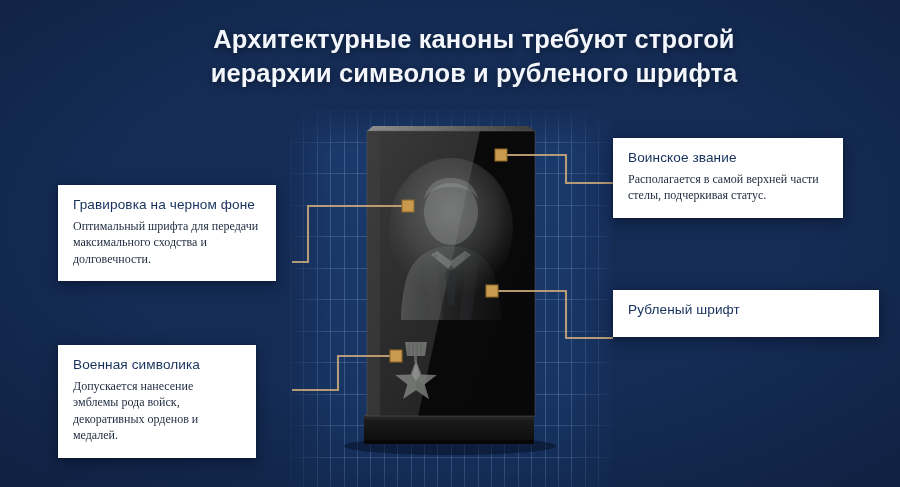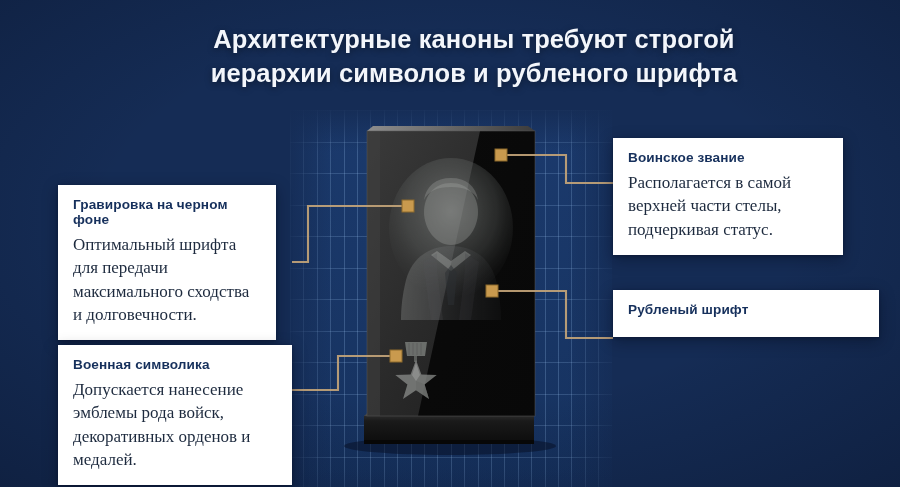--- a/index.html
+++ b/index.html
@@ -62,34 +62,34 @@
   
   .card {
     position:absolute;
     background:#ffffff;
     padding:12px 15px 14px 15px;
     box-shadow:0 4px 14px rgba(4,10,26,.42), 0 1px 3px rgba(4,10,26,.3);
   }
   .card h3 {
     font-family:"Liberation Sans", sans-serif;
     font-size:13.6px;
-    font-weight:bold;
+    font-weight:normal;
     color:#16305c;
     margin-bottom:6px;
     letter-spacing:.1px;
   }
   .card p {
     font-family:"Liberation Serif", serif;
-    font-size:17px;
+    font-size:12px;
     line-height:1.37;
     color:#1d2a3e;
   }
 
   #card-engraving { left:58px;  top:185px; width:218px; }
-  #card-symbols   { left:58px;  top:345px; width:234px; }
+  #card-symbols   { left:58px;  top:345px; width:198px; }
   #card-rank      { left:613px; top:138px; width:230px; }
   #card-font      { left:613px; top:290px; width:266px; }
 </style>
 </head>
 <body>
 
 <div id="stage"></div>
 <div id="grid"></div>
 <div id="gridfade"></div>
 <div id="vign"></div>

